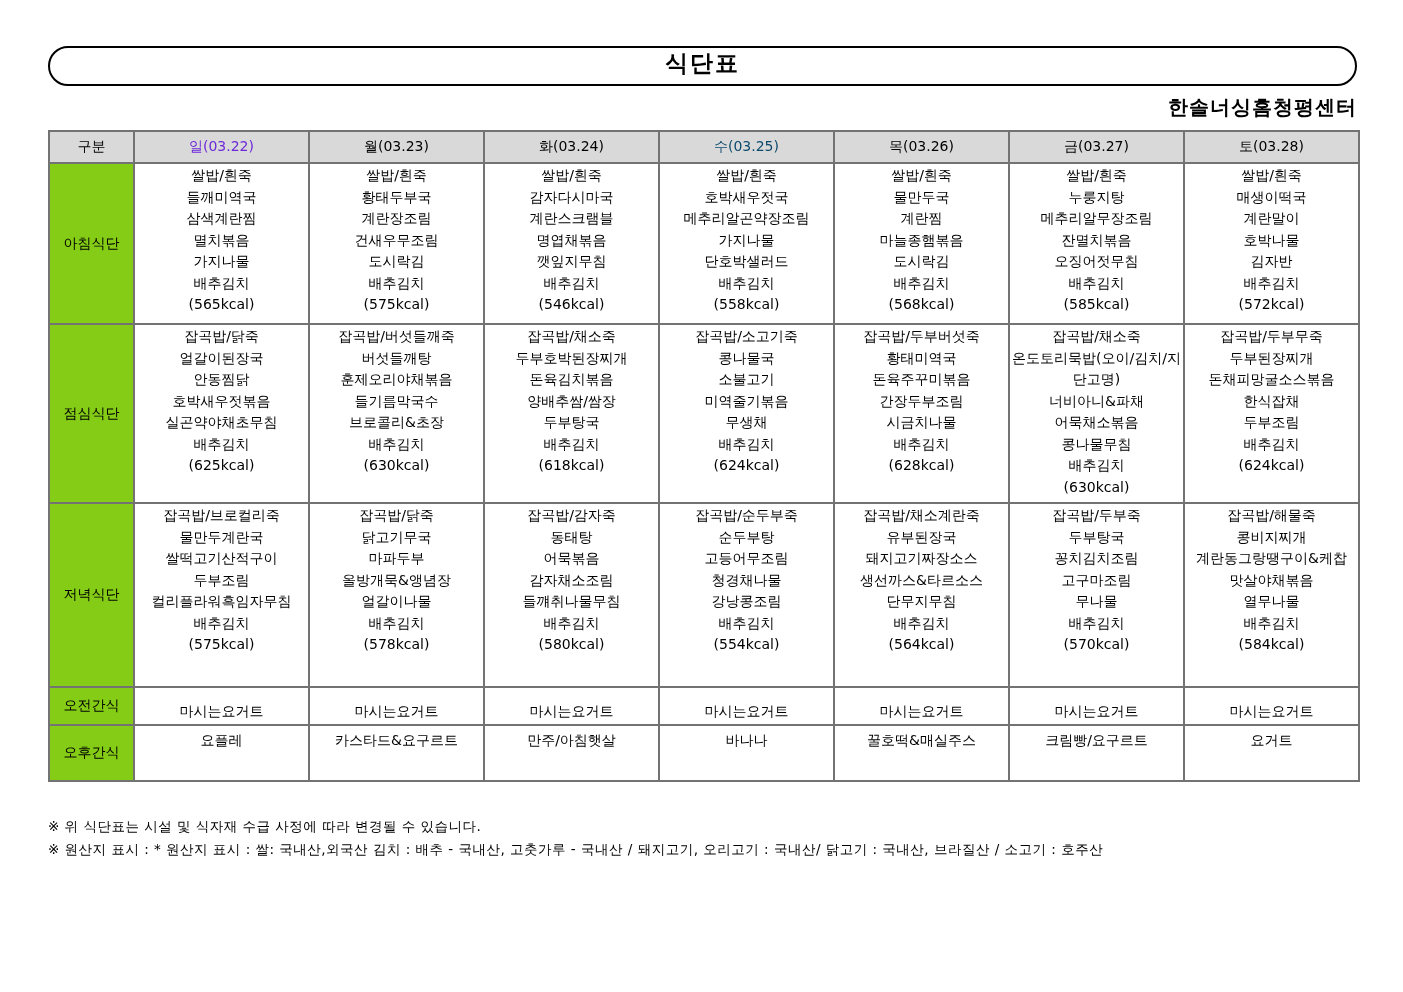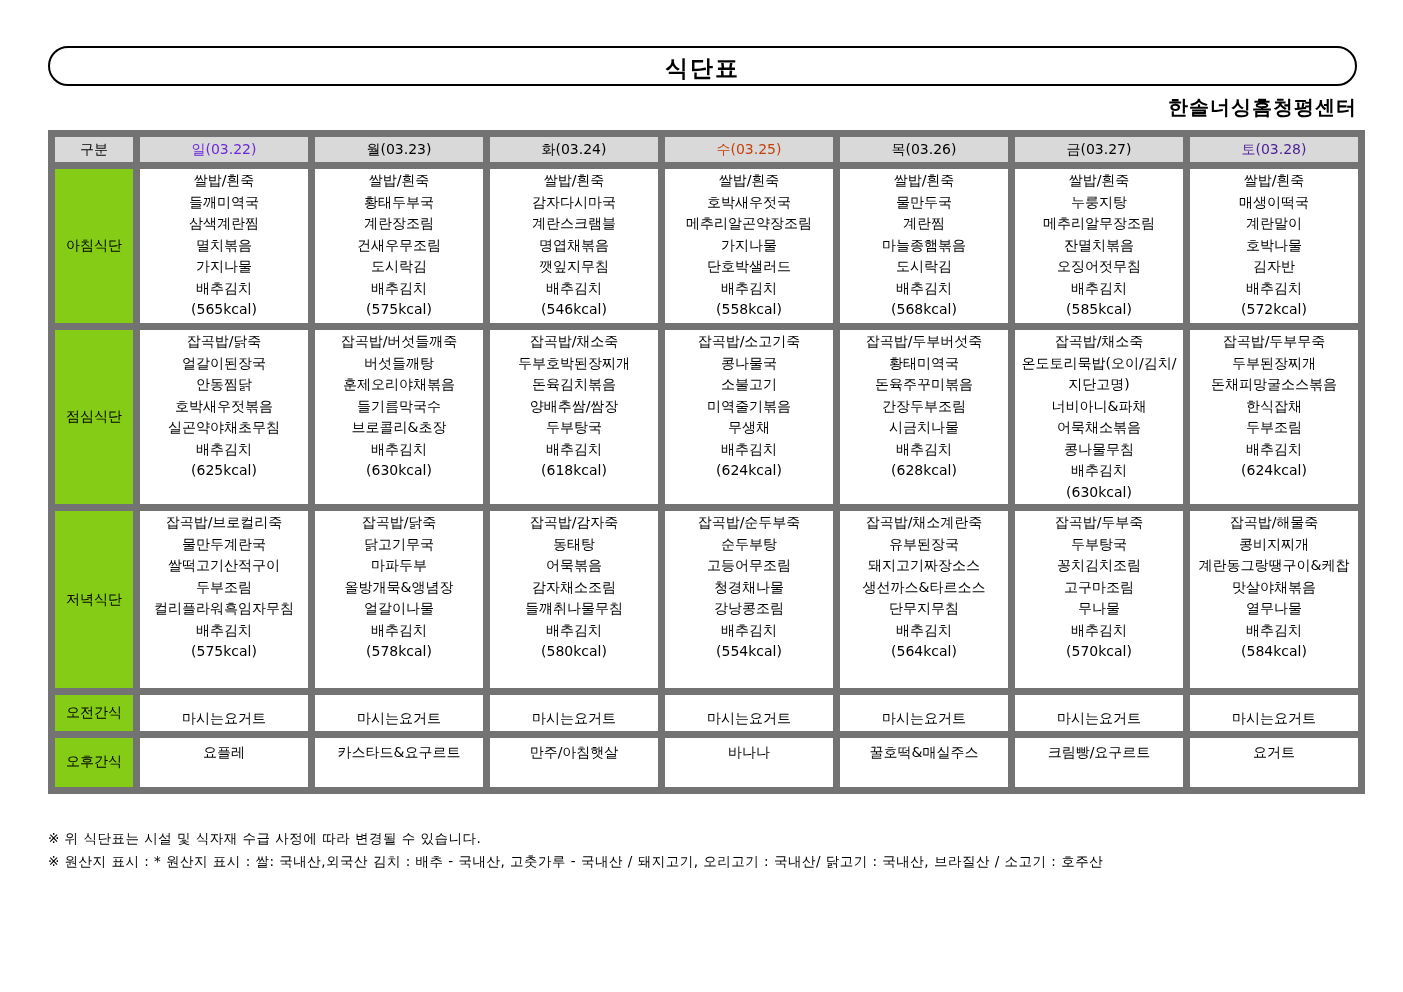--- a/index.html
+++ b/index.html
@@ -8,21 +8,21 @@
     width:1403px; height:992px;
     font-family:"DejaVu Sans","Liberation Sans",sans-serif;
     color:#000;
   }
   .page { padding:46px 45px 0 48px; }
 
   .title-box {
     width:1309px; height:40px;
     border:2px solid #000;
     border-radius:20px;
-    display:flex; align-items:flex-end; justify-content:center;
+    display:flex; align-items:flex-start; justify-content:center;
   }
   .title-box .title {
     font-size:23px; font-weight:bold; letter-spacing:2px;
   }
   .date-range {
     width:1309px; text-align:center;
     font-size:15px; margin-top:8px; letter-spacing:1px;
   }
   .center-name {
     width:1309px; text-align:right;
@@ -30,21 +30,21 @@
   }
 
   table.menu {
     margin-top:9px;
     border-collapse:collapse;
     table-layout:fixed;
     width:1310px;
     border:2px solid #000;
   }
   table.menu th, table.menu td {
-    border:7px solid #737373;
+    border:2px solid #737373;
     font-size:14px;
     font-weight:normal;
     text-align:center;
     padding:1px 2px;
     overflow:hidden;
   }
   col.c-label { width:85px; }
   col.c-day   { width:175px; }
 
   thead th {
@@ -94,24 +94,24 @@
       <col class="c-day">
         <col class="c-day">
         <col class="c-day">
     </colgroup>
     <thead>
       <tr id="header-row">
           <th>구분</th>
           <th style="color: #6d28d9;">일(03.22)</th>
           <th style="color: rgb(0, 0, 0);">월(03.23)</th>
           <th style="color: rgb(0, 0, 0);">화(03.24)</th>
-          <th style="color: #c2410c;">수(03.25)</th>
+          <th style="color: #0c4a6e;">수(03.25)</th>
           <th style="color: rgb(0, 0, 0);">목(03.26)</th>
           <th style="color: rgb(0, 0, 0);">금(03.27)</th>
-          <th style="color: #4c1d95;">토(03.28)</th>
+          <th style="color: #000000;">토(03.28)</th>
         </tr>
     </thead>
     <tbody id="table-body">
         <tr>
           <th class="rowlabel">아침식단</th>
           <td>
             <div class="line">쌀밥/흰죽</div>
             <div class="line">들깨미역국</div>
             <div class="line">삼색계란찜</div>
             <div class="line">멸치볶음</div>

